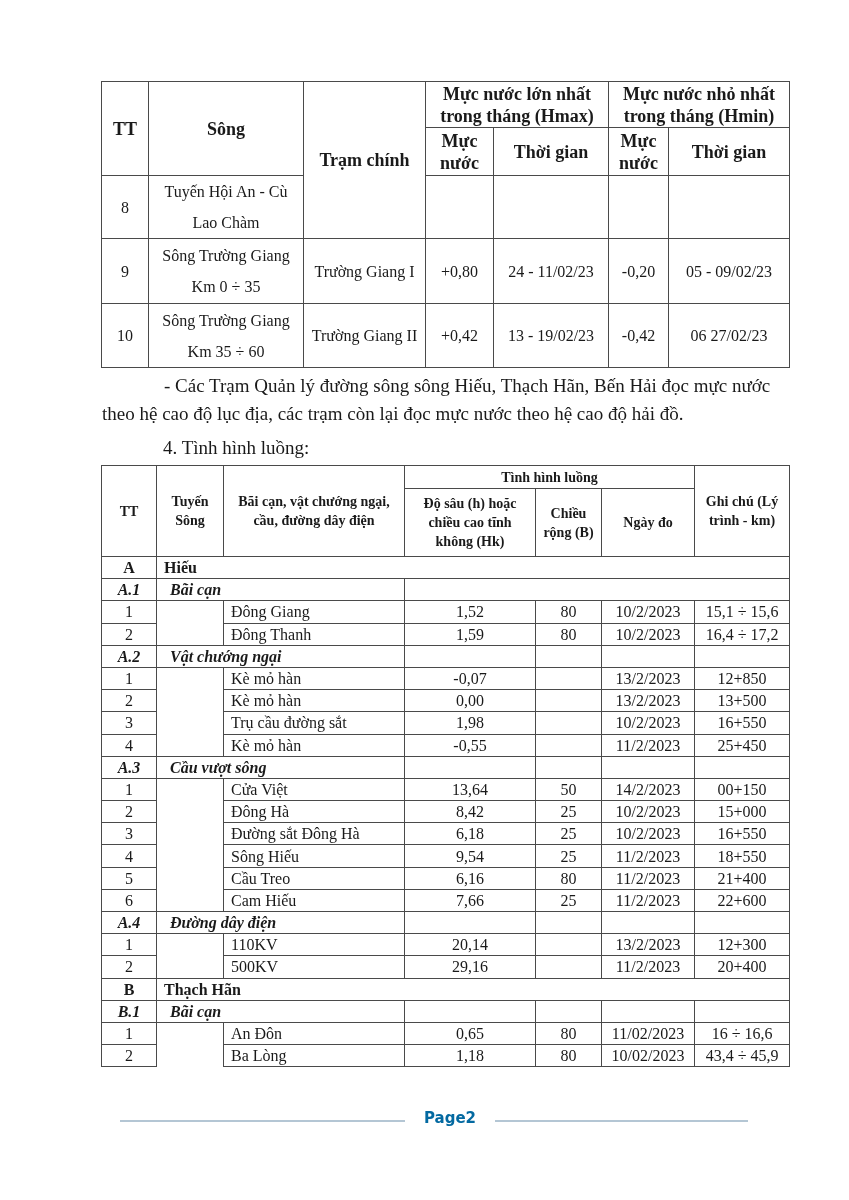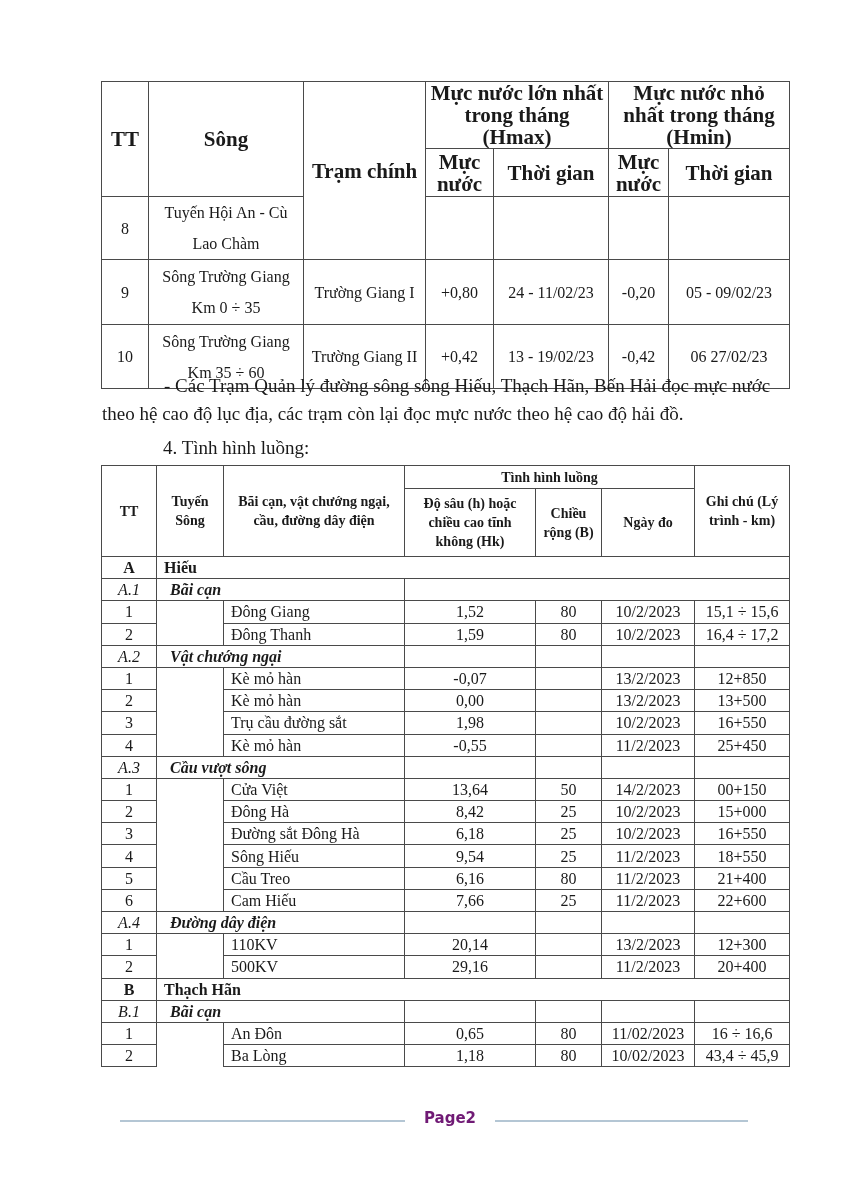--- a/index.html
+++ b/index.html
@@ -4,46 +4,46 @@
 <style>
   html, body { margin:0; padding:0; background:#ffffff; }
   body { width:849px; height:1200px; position:relative; overflow:hidden;
          font-family:"Liberation Serif", "DejaVu Serif", serif; color:#1a1a1a; }
   table { border-collapse:collapse; position:absolute; table-layout:fixed; }
   td, th { border:1px solid #4a4a4a; padding:0 3px; text-align:center; vertical-align:middle; }
   th { font-weight:bold; }
 
   
   #t1 { left:101px; top:81px; width:688px; font-size:16px; }
-  #t1 th { font-size:21px; line-height:22px; }
+  #t1 th { font-size:18px; line-height:22px; }
   #t1 td { line-height:31px; font-size:16px; }
 
   
   .para { position:absolute; left:102px; width:688px; font-size:19px; line-height:28px; }
   #p1 { top:372px; }
   #p2 { top:434px; left:163px; }
   .indent { display:inline-block; width:62px; }
 
   
   #t2 { left:101px; top:465px; width:688px; font-size:16px; }
   #t2 th { font-size:14px; line-height:19px; }
   #t2 td { height:21.2px; line-height:21px; padding:0 4px; }
   #t2 td.left { text-align:left; padding-left:7px; }
   #t2 td.sec { font-weight:bold; text-align:left; padding-left:7px; }
   #t2 td.sub { font-weight:bold; font-style:italic; text-align:left; padding-left:13px; }
   #t2 td.secid { font-weight:bold; }
-  #t2 td.subid { font-weight:normal; font-style:italic; }
+  #t2 td.subid { font-weight:bold; font-style:italic; }
   #t2 .noBottom { border-bottom:none; }
 
   
   .footer-line { position:absolute; top:1120px; height:2px; background:#b4c6d4; }
   #fl1 { left:120px; width:285px; }
   #fl2 { left:495px; width:253px; }
   #footer-text { position:absolute; top:1109px; left:405px; width:90px; text-align:center;
-                 font-family:"DejaVu Sans", sans-serif; font-weight:bold; font-size:15px; color:#701a75; }
+                 font-family:"DejaVu Sans", sans-serif; font-weight:bold; font-size:15px; color:#0369a1; }
 </style>
 </head>
 <body>
 
 <table id="t1">
   <colgroup>
     <col style="width:47px">
       <col style="width:155px">
       <col style="width:122px">
     <col style="width:68px">

